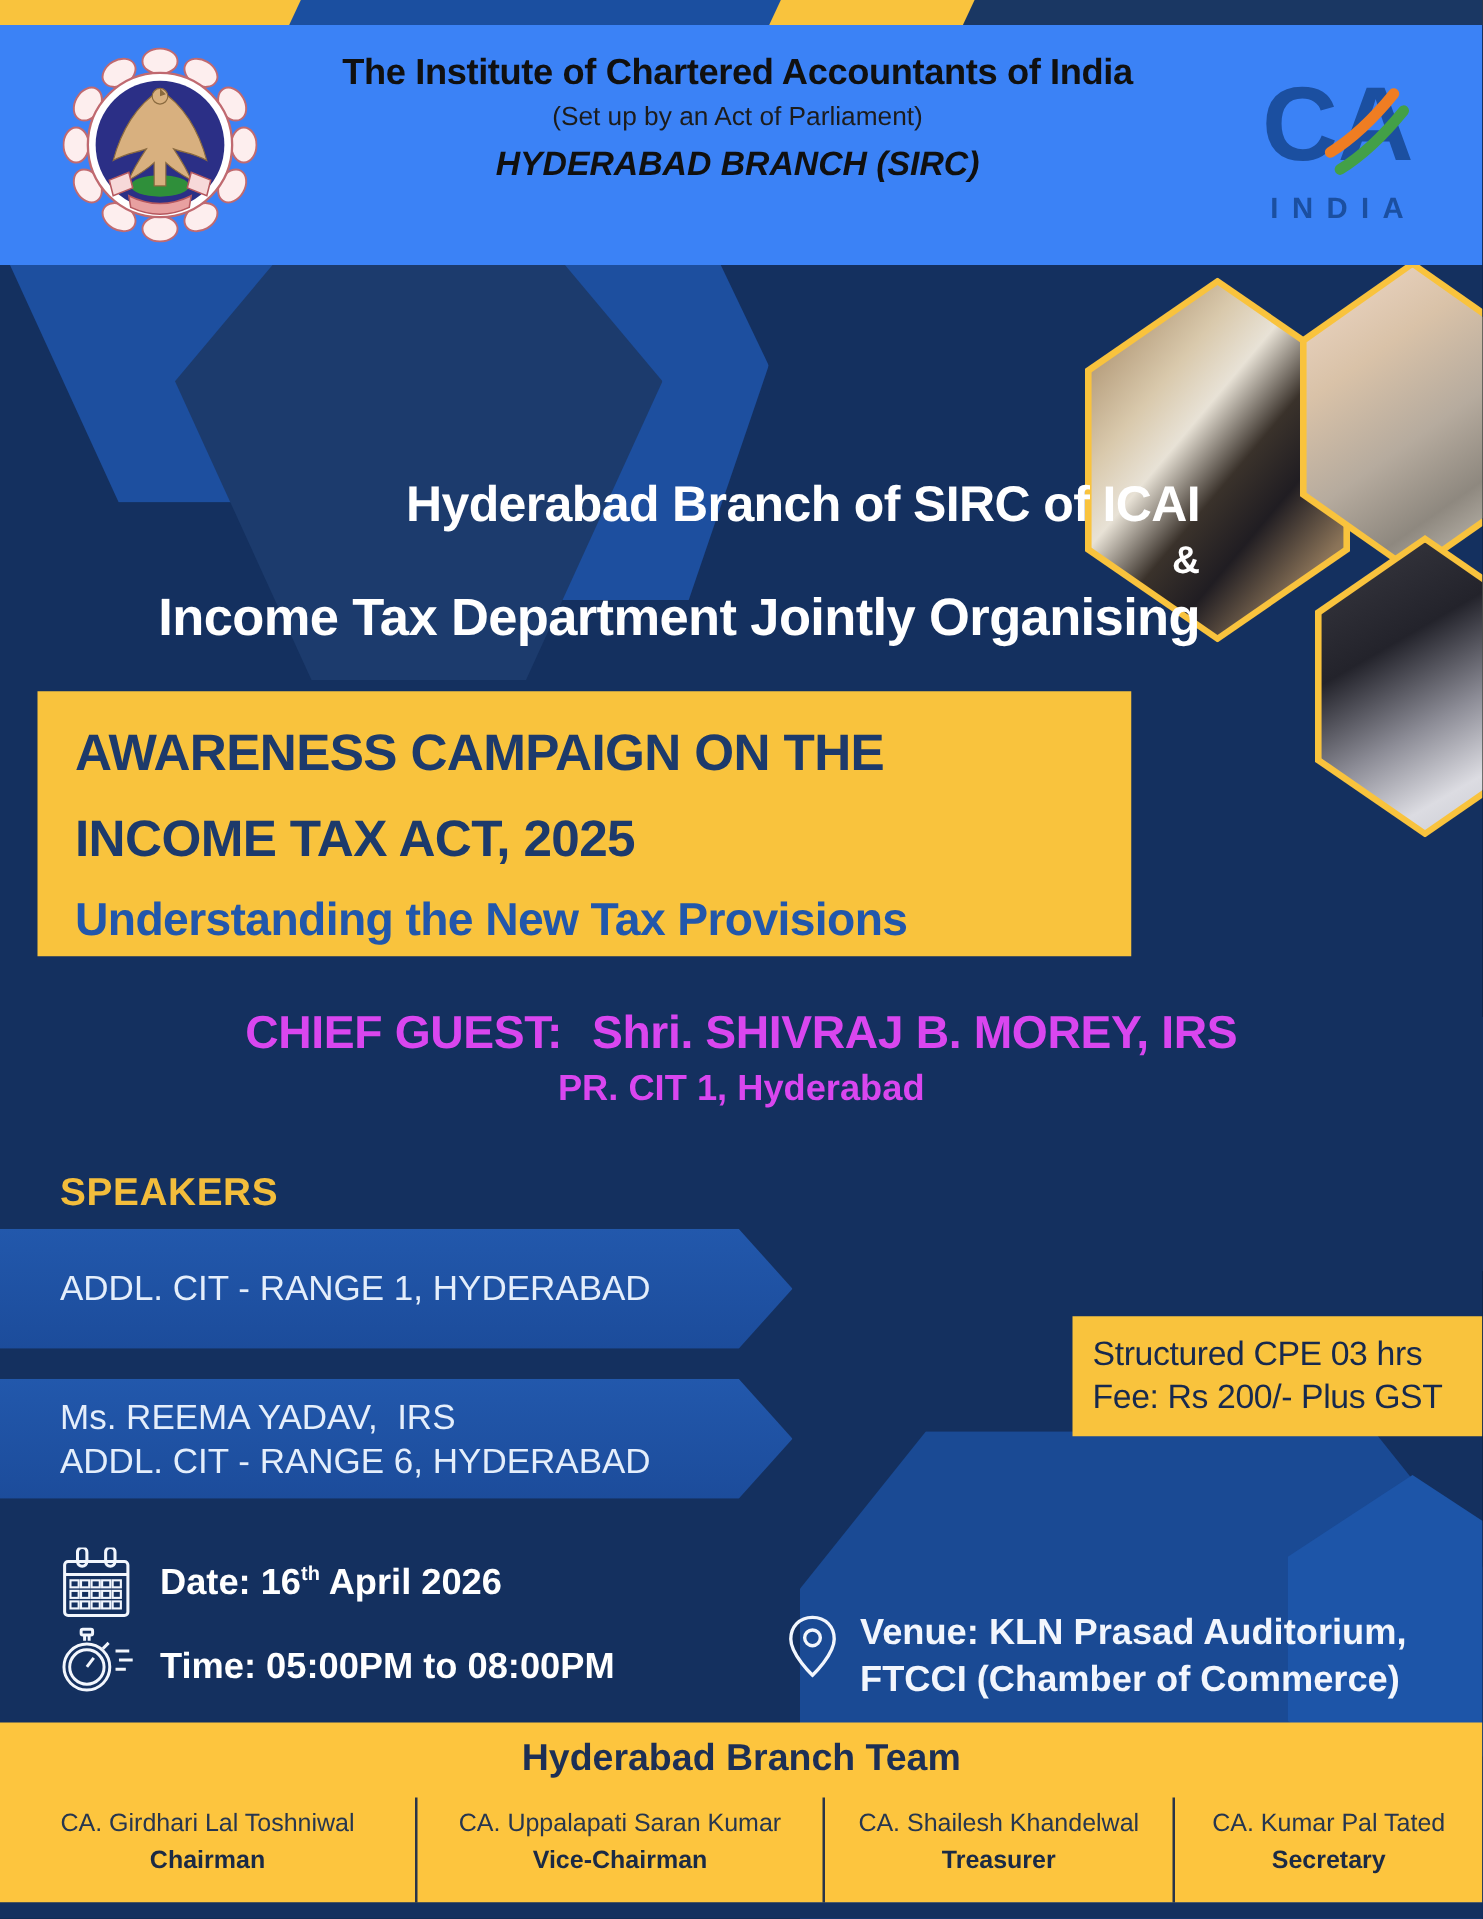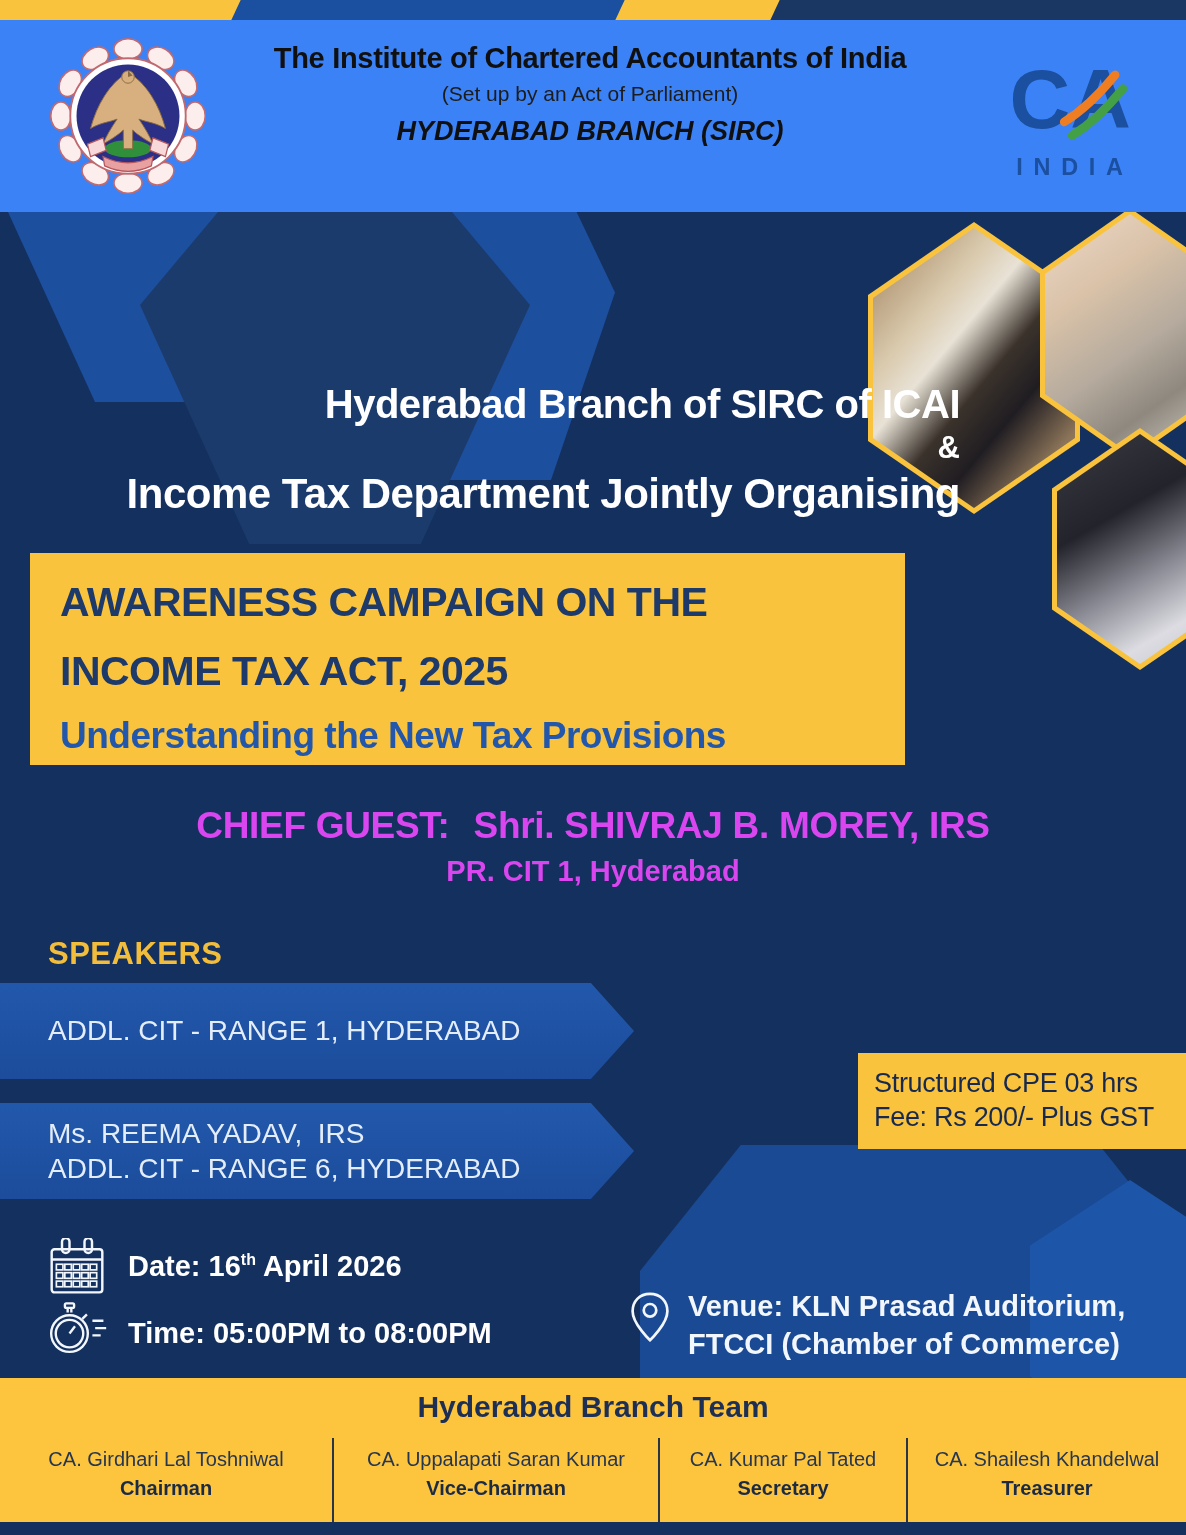--- a/index.html
+++ b/index.html
@@ -256,26 +256,26 @@
     <div class="team-heading">Hyderabad Branch Team</div>
     <div class="team-row">
       <div class="member m0">
         <div class="member-name">CA. Girdhari Lal Toshniwal</div>
         <div class="member-role">Chairman</div>
       </div>
       <div class="member m1">
         <div class="member-name">CA. Uppalapati Saran Kumar</div>
         <div class="member-role">Vice-Chairman</div>
       </div>
+      <div class="member m3">
+        <div class="member-name">CA. Shailesh Khandelwal</div>
+        <div class="member-role">Treasurer</div>
+      </div>
       <div class="member m2">
         <div class="member-name">CA. Kumar Pal Tated</div>
         <div class="member-role">Secretary</div>
       </div>
-      <div class="member m3">
-        <div class="member-name">CA. Shailesh Khandelwal</div>
-        <div class="member-role">Treasurer</div>
-      </div>
     </div>
   </div>
 
   <div class="bottom-strip"></div>
 
 </div>
 
 </body></html>

